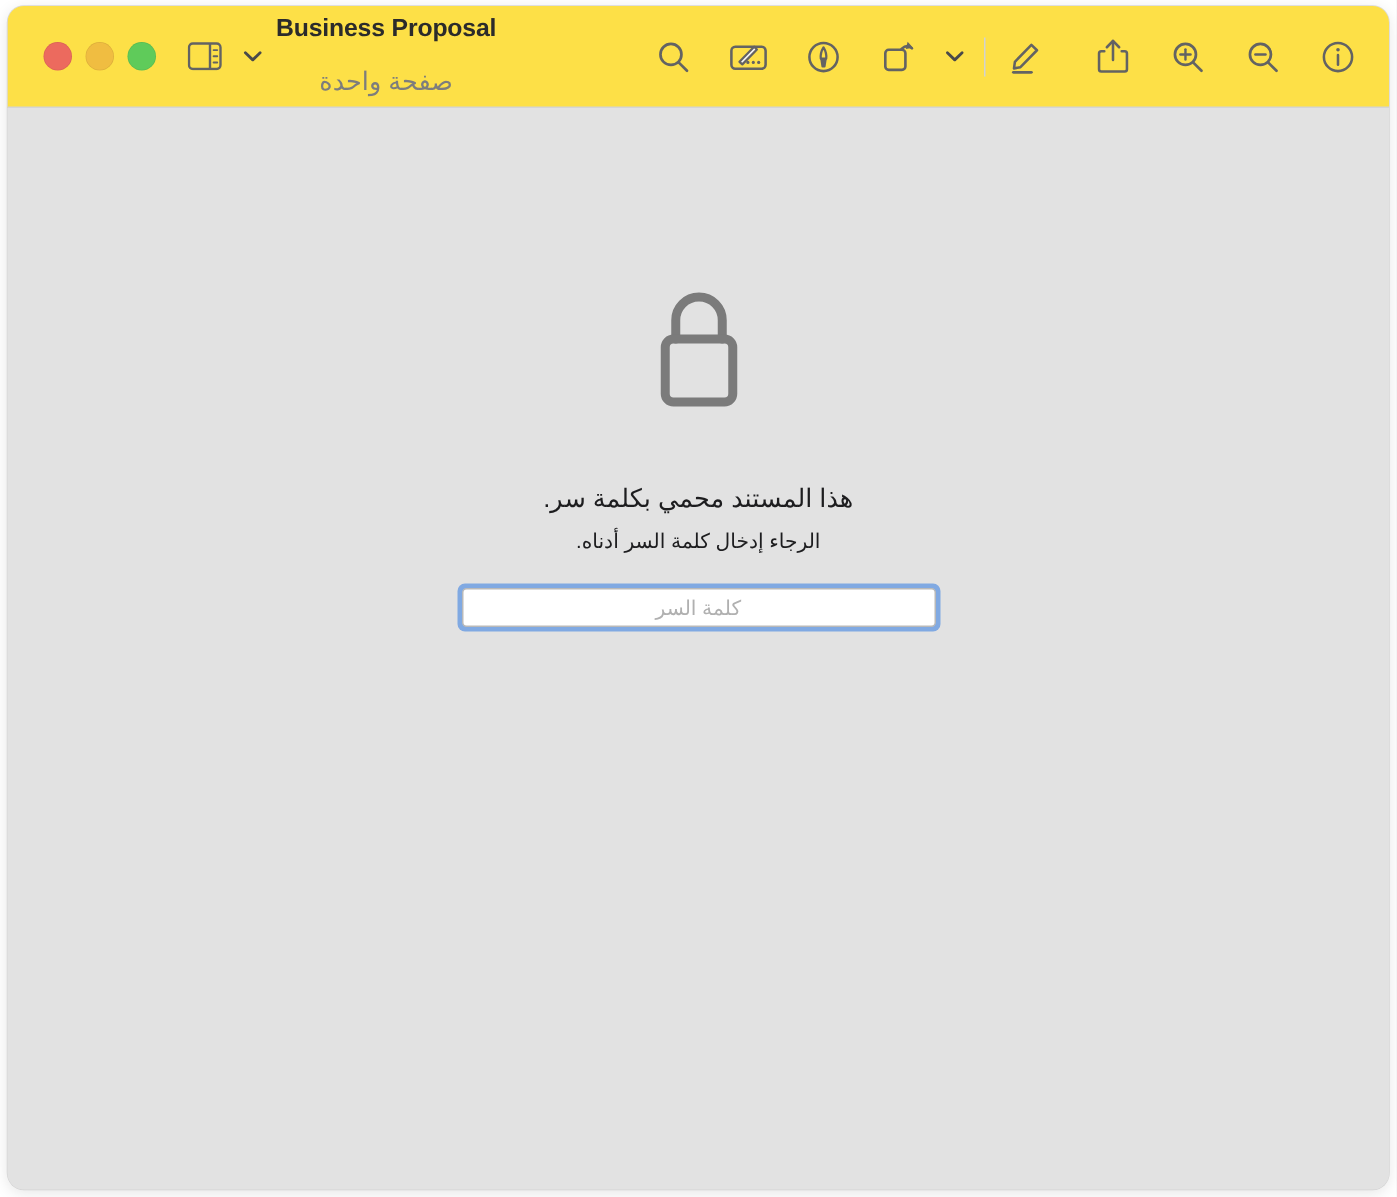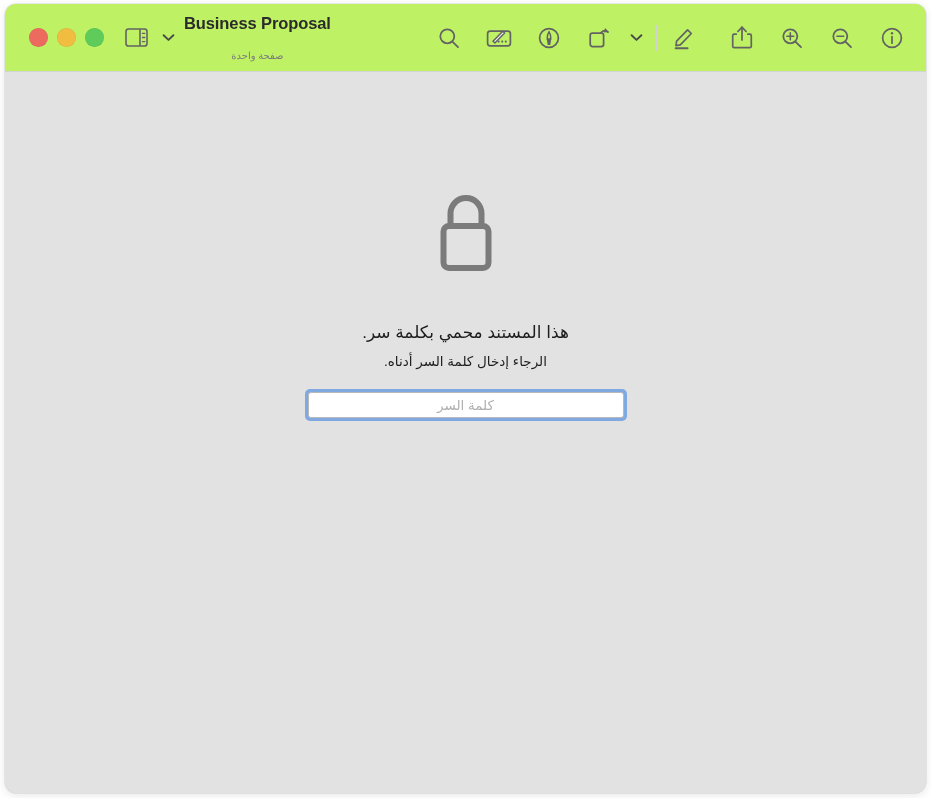--- a/index.html
+++ b/index.html
@@ -23,21 +23,21 @@
     box-shadow: 0 0 0 0.5px rgba(0,0,0,0.13), 0 2px 10px rgba(0,0,0,0.10);
     overflow: hidden;
     display: flex;
     flex-direction: column;
   }
 
   
   #toolbar {
     height: 68px;
     flex: 0 0 68px;
-    background: #bef264;
+    background: #fde047;
     border-bottom: 0.5px solid #d4d4d4;
     display: flex;
     flex-direction: row-reverse; 
     align-items: center;
     padding: 0 14px 0 14px;
     box-sizing: border-box;
   }
 
   .traffic-lights {
     display: flex;
@@ -91,25 +91,24 @@
   }
   #doc-title {
     font-size: 16.5px;
     font-weight: bold;
     color: #2b2b2b;
     letter-spacing: -0.1px;
     white-space: nowrap;
     direction: ltr;
   }
   #doc-subtitle {
-    font-size: 10px;
+    font-size: 17px;
     color: #7d7d7d;
     margin-top: 18px;
     white-space: nowrap;
-    font-family: Liberation Serif, serif;
   }
 
   #toolbar-spacer { flex: 1 1 auto; }
 
   
   #content {
     flex: 1 1 auto;
     background: #e2e2e2;
     position: relative;
     display: flex;

